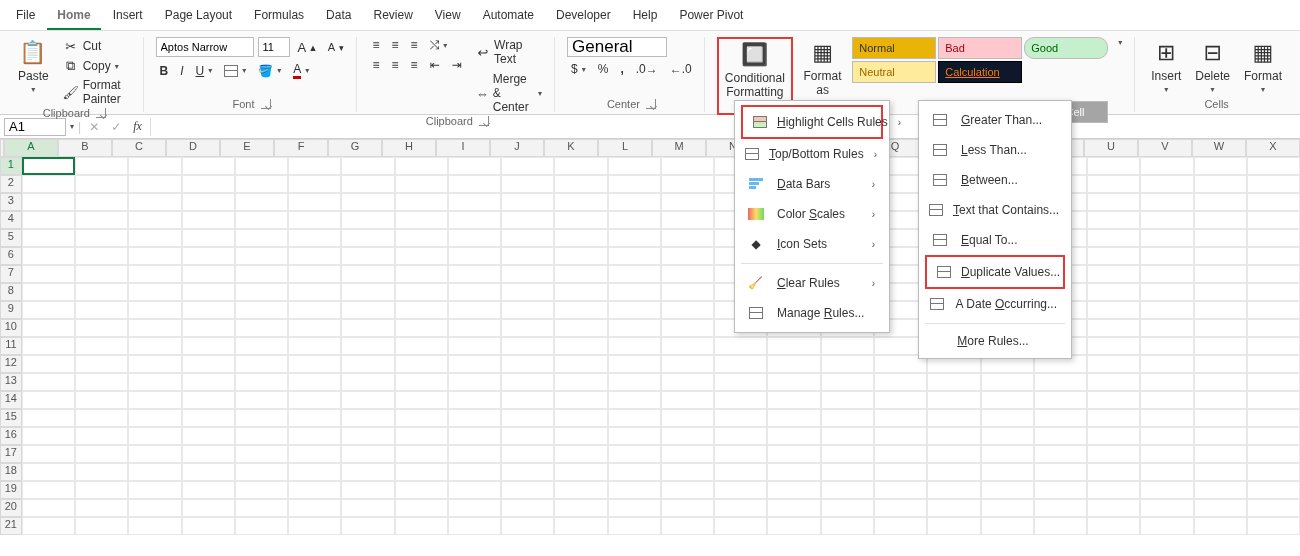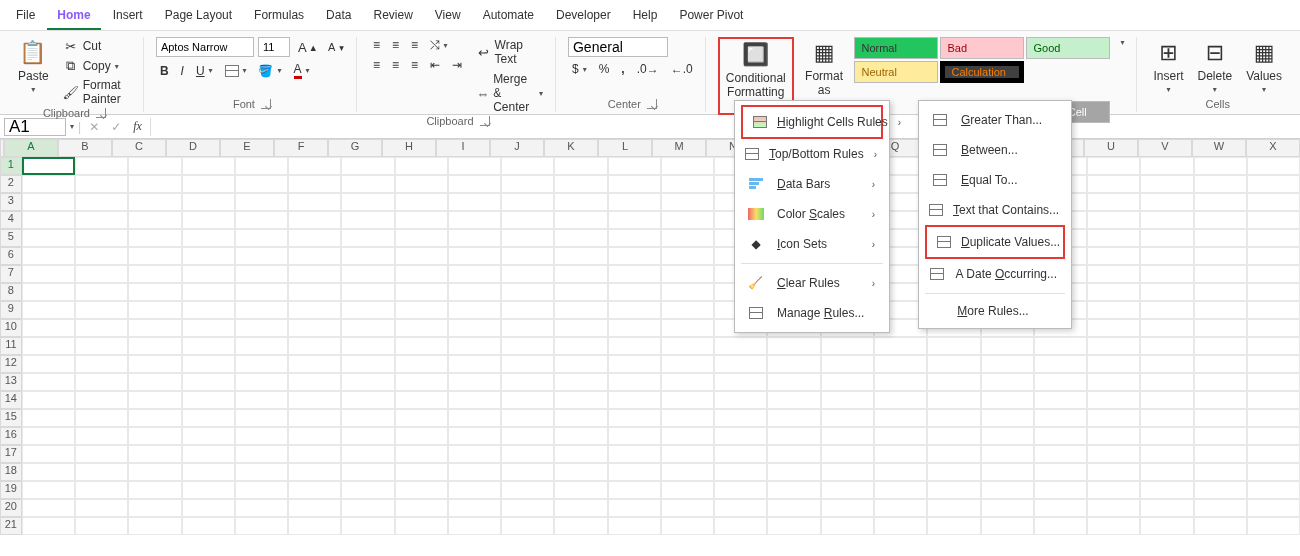--- a/index.html
+++ b/index.html
@@ -1,56 +1,56 @@
 <!DOCTYPE html>
 <html><head>
 <meta charset="utf-8">
 <style>
   * { box-sizing: border-box; font-family: "Segoe UI", Arial, sans-serif; }
   body { margin: 0; background: #fff; font-size: 12px; color: #333; width: 1300px; height: 556px; overflow: hidden; position: relative; }
 
   
   .tabs { display: flex; padding: 4px 6px 0 6px; gap: 2px; border-bottom: 1px solid #e0e0e0; }
   .tab { padding: 4px 10px 6px 10px; cursor: pointer; }
-  .tab.active { color: #8b5cf6; border-bottom: 2px solid #107c41; font-weight: 600; }
+  .tab.active { color: #737373; border-bottom: 2px solid #107c41; font-weight: 600; }
 
   
   .ribbon { display: flex; padding: 6px 6px 2px 6px; gap: 4px; background: #fafafa; border-bottom: 1px solid #d0d0d0; height: 84px; }
   .group { display: flex; flex-direction: column; align-items: center; border-right: 1px solid #e4e4e4; padding: 0 8px 2px 8px; position: relative; }
   .group-content { display: flex; gap: 6px; flex: 1; align-items: flex-start; }
   .group-label { font-size: 11px; color: #666; margin-top: auto; display: flex; align-items: center; gap: 6px; }
   .dlauncher { width: 10px; height: 10px; border: 1px solid #888; border-top: none; border-left: none; position: relative; }
   .dlauncher::after { content: ""; position: absolute; right: -1px; bottom: -1px; width: 4px; height: 4px; border-right: 1px solid #888; border-bottom: 1px solid #888; transform: rotate(45deg); }
 
   .vstack { display: flex; flex-direction: column; gap: 2px; }
   .hstack { display: flex; gap: 4px; align-items: center; }
   .btn { padding: 1px 4px; border-radius: 3px; cursor: pointer; display: flex; align-items: center; gap: 4px; }
   .big-btn { display: flex; flex-direction: column; align-items: center; gap: 2px; padding: 2px 4px; cursor: pointer; text-align: center; line-height: 1.2; }
   .ic { width: 16px; height: 16px; display: inline-flex; align-items: center; justify-content: center; font-size: 13px; }
   .ic-lg { width: 28px; height: 28px; font-size: 22px; }
   .chev { font-size: 8px; color: #555; }
 
   .font-name { width: 98px; height: 20px; border: 1px solid #bbb; font-size: 11px; padding: 1px 4px; }
   .font-size { width: 32px; height: 20px; border: 1px solid #bbb; font-size: 11px; padding: 1px 4px; }
-  .num-fmt { width: 100px; height: 20px; border: 1px solid #bbb; font-size: 14px; padding: 1px 4px; }
+  .num-fmt { width: 100px; height: 20px; border: 1px solid #bbb; font-size: 17px; padding: 1px 4px; }
 
   .style-grid { display: grid; grid-template-columns: repeat(3, 84px); gap: 2px; }
   .style-cell { height: 22px; border: 1px solid #bbb; padding: 2px 6px; font-size: 11px; display: flex; align-items: center; }
-  .s-normal { background: #22c55e; }
+  .s-normal { background: #eab308; }
   .s-bad { background: #ffc7ce; color: #9c0006; }
-  .s-good { background: #c6efce; color: #006100; }
+  .s-good { background: #c6efce; color: #006100; border-radius: 10px; }
   .s-neutral { background: #ffeb9c; color: #9c6500; }
-  .s-calc { background: #404040; color: #fa7d00; border: 5px solid #000000; }
+  .s-calc { background: #0f172a; color: #fa7d00; border: 1px solid #000000; text-decoration: underline; }
   .s-check { background: #a5a5a5; color: #fff; margin-top: 40px; }
 
   .redbox { border: 2px solid #e53935 !important; }
 
   
   .formulabar { display: flex; align-items: center; border-bottom: 1px solid #d0d0d0; padding: 2px 4px; gap: 4px; background: #fff; height: 24px; }
-  .namebox { width: 62px; height: 18px; border: 1px solid #bbb; font-size: 17px; padding: 1px 4px; }
+  .namebox { width: 62px; height: 18px; border: 1px solid #bbb; font-size: 13px; padding: 1px 4px; }
   .fx { font-style: italic; color: #444; font-family: Liberation Serif, serif; }
 
   
   .sheet { position: relative; }
   .colhdr { display: flex; }
   .corner { width: 22px; height: 18px; background: #f3f3f3; border: 1px solid #d9d9d9; }
   .ch { width: 54px; height: 18px; background: #f3f3f3; border: 1px solid #d9d9d9; text-align: center; font-size: 11px; color: #555; }
   .ch.sel { background: #d6e8d6; color: #107c41; }
   .rows { display: flex; flex-direction: column; }
   .rw { display: flex; }
@@ -254,21 +254,21 @@
           <span>Insert</span>
           <span class="chev">▾</span>
         </div>
       <div class="big-btn">
           <span class="ic ic-lg">⊟</span>
           <span>Delete</span>
           <span class="chev">▾</span>
         </div>
       <div class="big-btn">
           <span class="ic ic-lg">▦</span>
-          <span>Values</span>
+          <span>Format</span>
           <span class="chev">▾</span>
         </div>
     </div>
     <div class="group-label">
         <span>Cells</span>
       </div>
   </div>
 
 </div>
 
@@ -939,33 +939,39 @@
   <div class="menu-item">
       <span class="mi-icon">
         <span class="sq"></span>
       </span>
       <span><span class="u">G</span>reater Than...</span>
     </div>
   <div class="menu-item">
       <span class="mi-icon">
         <span class="sq"></span>
       </span>
-      <span><span class="u">B</span>etween...</span>
+      <span><span class="u">L</span>ess Than...</span>
     </div>
   <div class="menu-item">
       <span class="mi-icon">
         <span class="sq"></span>
       </span>
-      <span><span class="u">E</span>qual To...</span>
+      <span><span class="u">B</span>etween...</span>
     </div>
   <div class="menu-item">
       <span class="mi-icon">
         <span class="sq"></span>
       </span>
       <span><span class="u">T</span>ext that Contains...</span>
+    </div>
+  <div class="menu-item">
+      <span class="mi-icon">
+        <span class="sq"></span>
+      </span>
+      <span><span class="u">E</span>qual To...</span>
     </div>
   <div class="menu-item boxed">
       <span class="mi-icon">
         <span class="sq"></span>
       </span>
       <span><span class="u">D</span>uplicate Values...</span>
     </div>
   <div class="menu-item">
       <span class="mi-icon">
         <span class="sq"></span>

